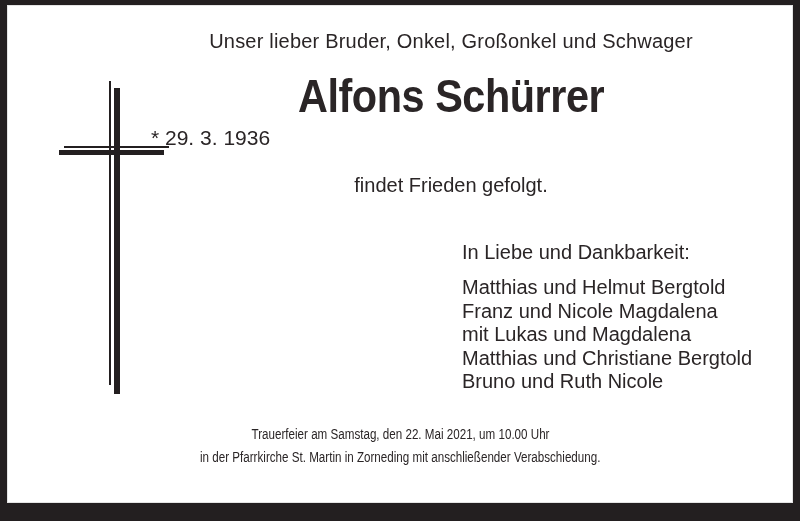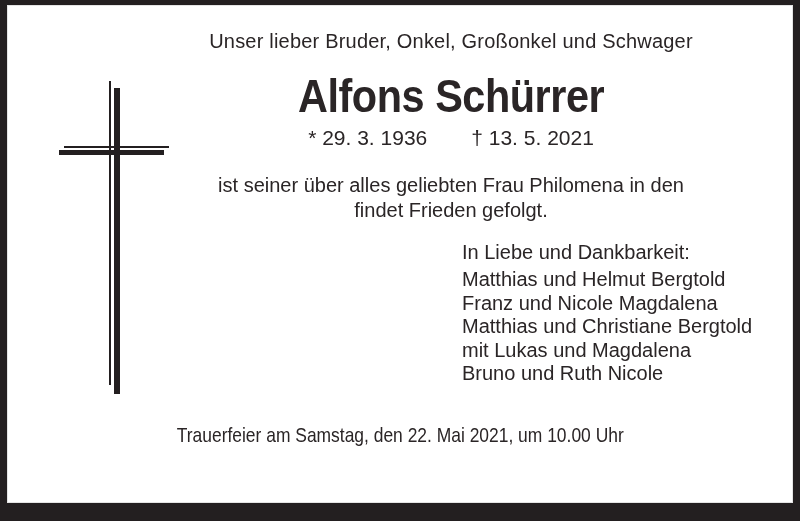--- a/index.html
+++ b/index.html
@@ -51,41 +51,41 @@
   .name{
     display:inline-block;
     font-size:46px;font-weight:bold;line-height:44px;
     letter-spacing:-0.5px;
     transform:scaleX(0.9);transform-origin:50% 50%;
     white-space:nowrap;
   }
   .dates{
     position:absolute;left:0;top:127px;width:600px;
     font-size:21px;line-height:22px;
-    display:flex;justify-content:center;gap:44px;
+    display:flex;justify-content:flex-start;gap:44px;
     white-space:nowrap;
   }
   .message{
     position:absolute;left:0;top:173px;width:600px;
     font-size:20px;line-height:24.5px;
   }
 
   
   .mourners{
     position:absolute;left:462px;top:241px;
     font-size:20px;line-height:23.4px;
     text-align:left;white-space:nowrap;
   }
-  .mourners .closing{margin-bottom:4px;}
+  .mourners .closing{margin-bottom:12px;}
 
   
   .service{
     position:absolute;left:0;top:423px;width:800px;
     text-align:center;
-    font-size:21px;line-height:23.3px;
+    font-size:14px;line-height:23.3px;
   }
   .service .line span{
     display:inline-block;
     transform:scaleX(0.83);transform-origin:50% 50%;
     white-space:nowrap;
   }
 </style>
 </head>
 <body>
 
@@ -100,33 +100,32 @@
     <div class="h-thick"></div>
   </div>
 
   <div class="col">
     <div class="intro">Unser lieber Bruder, Onkel, Großonkel und Schwager</div>
     <div class="name-line">
       <span class="name">Alfons Schürrer</span>
     </div>
     <div class="dates">
       <span>* 29. 3. 1936</span>
-      <span>† 13. 5. 2021</span>
     </div>
     <div class="message">
-      <div>ist seiner über alles geliebten Frau Philomena in den</div>
       <div>findet Frieden gefolgt.</div>
     </div>
   </div>
 
   <div class="mourners">
     <div class="closing">In Liebe und Dankbarkeit:</div>
     <div>Matthias und Helmut Bergtold</div>
     <div>Franz und Nicole Magdalena</div>
+    <div>mit Lukas und Magdalena</div>
     <div>Matthias und Christiane Bergtold</div>
-    <div>mit Lukas und Magdalena</div>
     <div>Bruno und Ruth Nicole</div>
   </div>
 
   <div class="service">
     <div class="line"><span>Trauerfeier am Samstag, den 22. Mai 2021, um 10.00 Uhr</span></div>
+    <div class="line"><span>in der Pfarrkirche St. Martin in Zorneding mit anschließender Verabschiedung.</span></div>
   </div>
 </div>
 
 </body></html>

